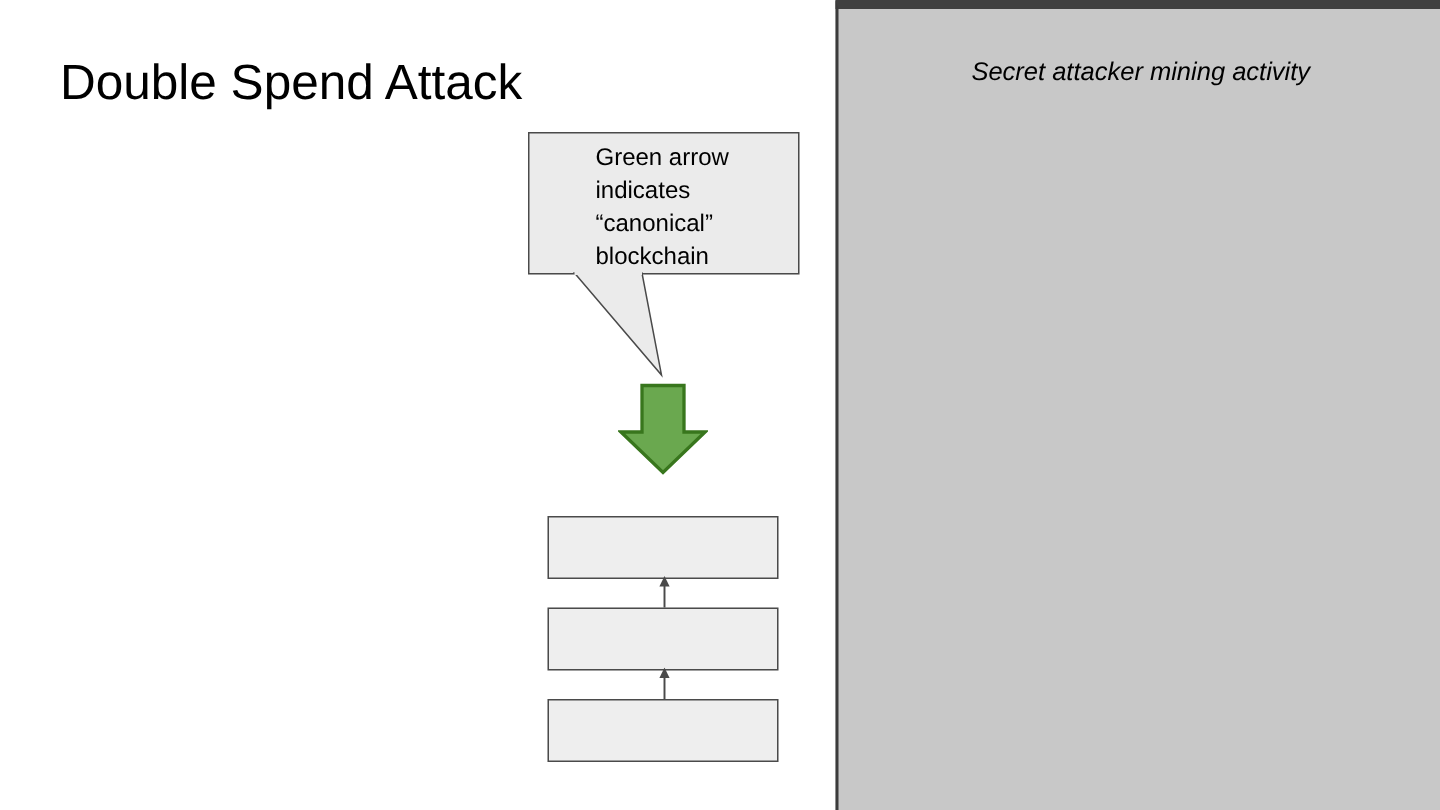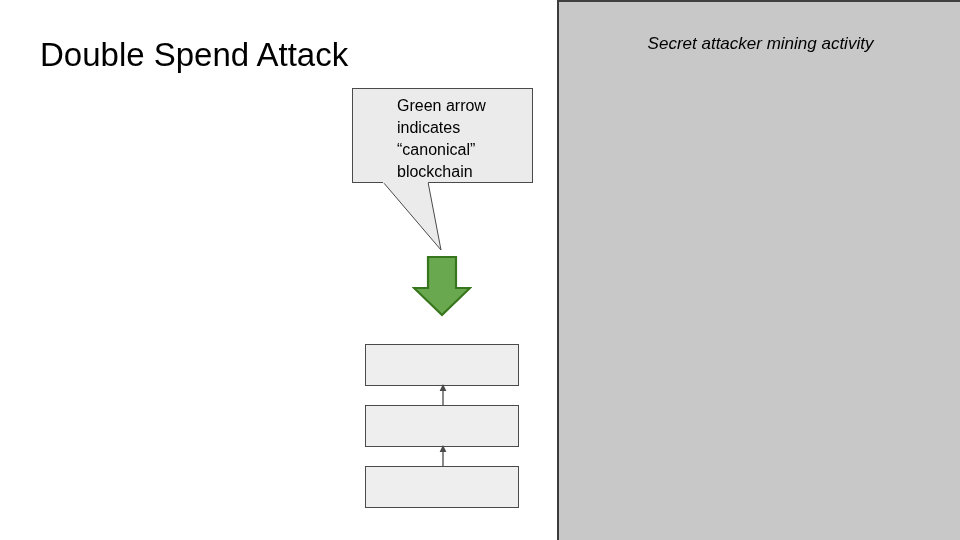--- a/index.html
+++ b/index.html
@@ -30,21 +30,21 @@
 
   
   #attacker-panel {
     position: absolute;
     left: 557px;
     top: 0px;
     width: 403px;
     height: 540px;
     background: #c8c8c8;
     border-left: 2px solid #3b3b3b;
-    border-top: 2px solid #404040;
+    border-top: 6px solid #404040;
     box-sizing: border-box;
   }
   #attacker-panel-label {
     position: absolute;
     left: 0px;
     top: 32px;
     width: 403px;
     text-align: center;
     font-size: 17px;
     font-style: italic;

